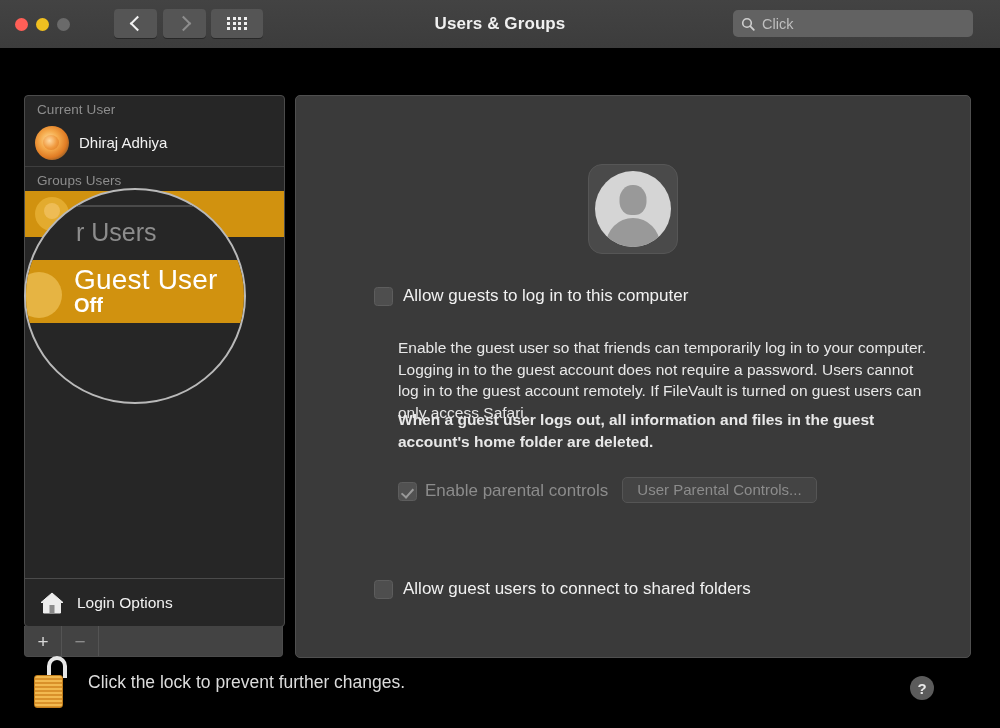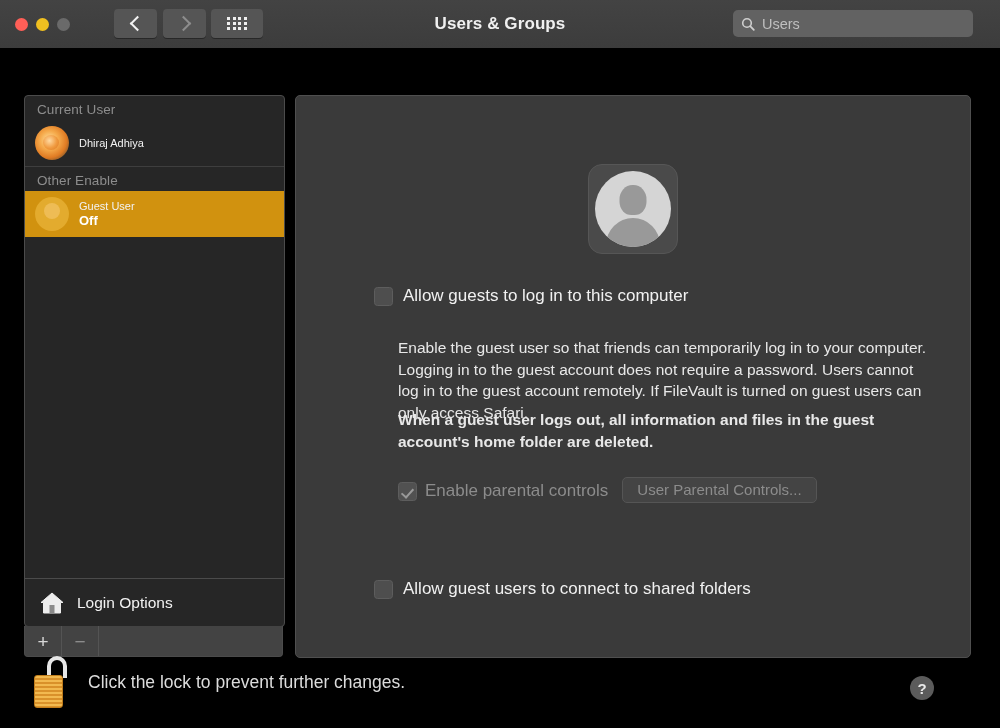--- a/index.html
+++ b/index.html
@@ -178,21 +178,21 @@
   .av.guest::after {
     content: "";
     position: absolute;
     left: 9px; top: 6px;
     width: 16px; height: 16px;
     border-radius: 50%;
     background: #eebc55;
   }
   .user-name {
     color: #f2f2f2;
-    font-size: 11px;
+    font-size: 15px;
     line-height: 1.15;
   }
   .user-sub {
     color: #ffffff;
     font-size: 13px;
     font-weight: 700;
     line-height: 1.2;
   }
   .user-row.selected .user-name { font-weight: 400; }
 
@@ -495,40 +495,40 @@
       </span>
     </div>
 
     <div class="wintitle">Users &amp; Groups</div>
 
     <div class="searchfield">
       <svg width="14" height="14" viewBox="0 0 14 14">
         <circle cx="6" cy="6" r="4.3" fill="none" stroke="#cfcfcf" stroke-width="1.6"></circle>
         <line x1="9.2" y1="9.2" x2="12.8" y2="12.8" stroke="#cfcfcf" stroke-width="1.8" stroke-linecap="round"></line>
       </svg>
-      <span class="ph">Users</span>
+      <span class="ph">Click</span>
     </div>
   </div>
 
   <div class="content">
 
     <div class="sidebar">
 
       <div>
         <div class="group-hdr">Current User</div>
         <div class="user-row">
           <span class="av photo"></span>
           <span class="user-name">Dhiraj Adhiya</span>
         </div>
       </div>
 
       <div class="grp-sep"></div>
 
       <div>
-        <div class="group-hdr">Other Enable</div>
+        <div class="group-hdr">Groups Users</div>
         <div class="user-row selected">
           <span class="av guest"></span>
           <span>
             <div class="user-name">Guest User</div>
             <div class="user-sub">Off</div>
           </span>
         </div>
       </div>
 
       <div class="sidebar-bottom">
@@ -571,20 +571,30 @@
         <span class="cblabel dim">Enable parental controls</span>
         <span class="btn-disabled">User Parental Controls...</span>
       </div>
 
       <div class="rowblock cbrow" style="left:78px; top:443px;margin-top:39px;">
         <span class="cbox"></span>
         <span class="cblabel">Allow guest users to connect to shared folders</span>
       </div>
     </div>
 
+    <div class="magnifier">
+      <div class="mag-inner">
+        <div class="mag-sep"></div>
+        <div class="mag-users-hdr">r Users</div>
+        <div class="mag-band"></div>
+        <div class="mag-av"></div>
+        <div class="mag-name">Guest User</div>
+        <div class="mag-sub">Off</div>
+      </div>
+    </div>
 
     <div class="lockbar">
       <div class="lock">
         <span class="shackle"></span>
         <span class="bodyx"></span>
       </div>
       <div class="lock-text">Click the lock to prevent further changes.</div>
       <div class="helpbtn">?</div>
     </div>
 

